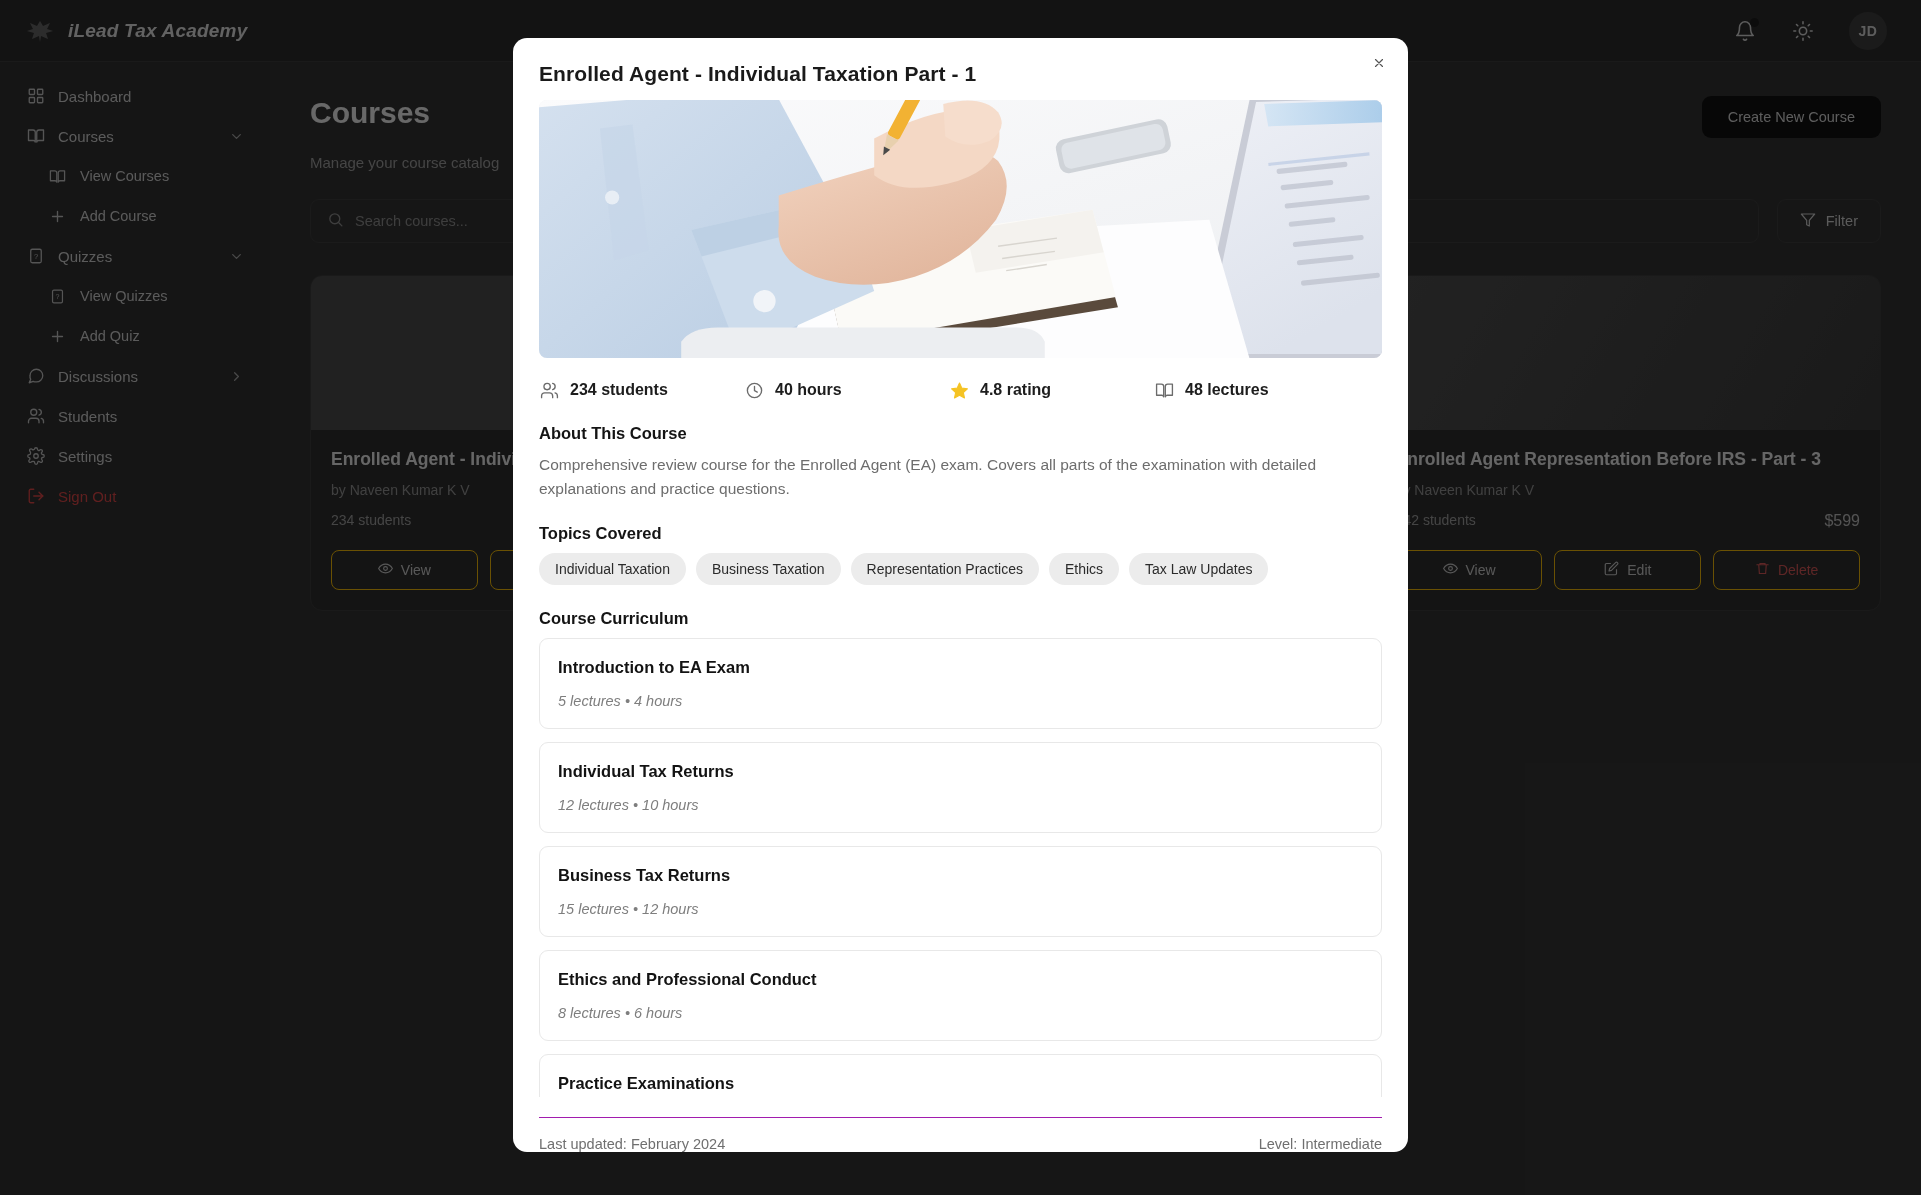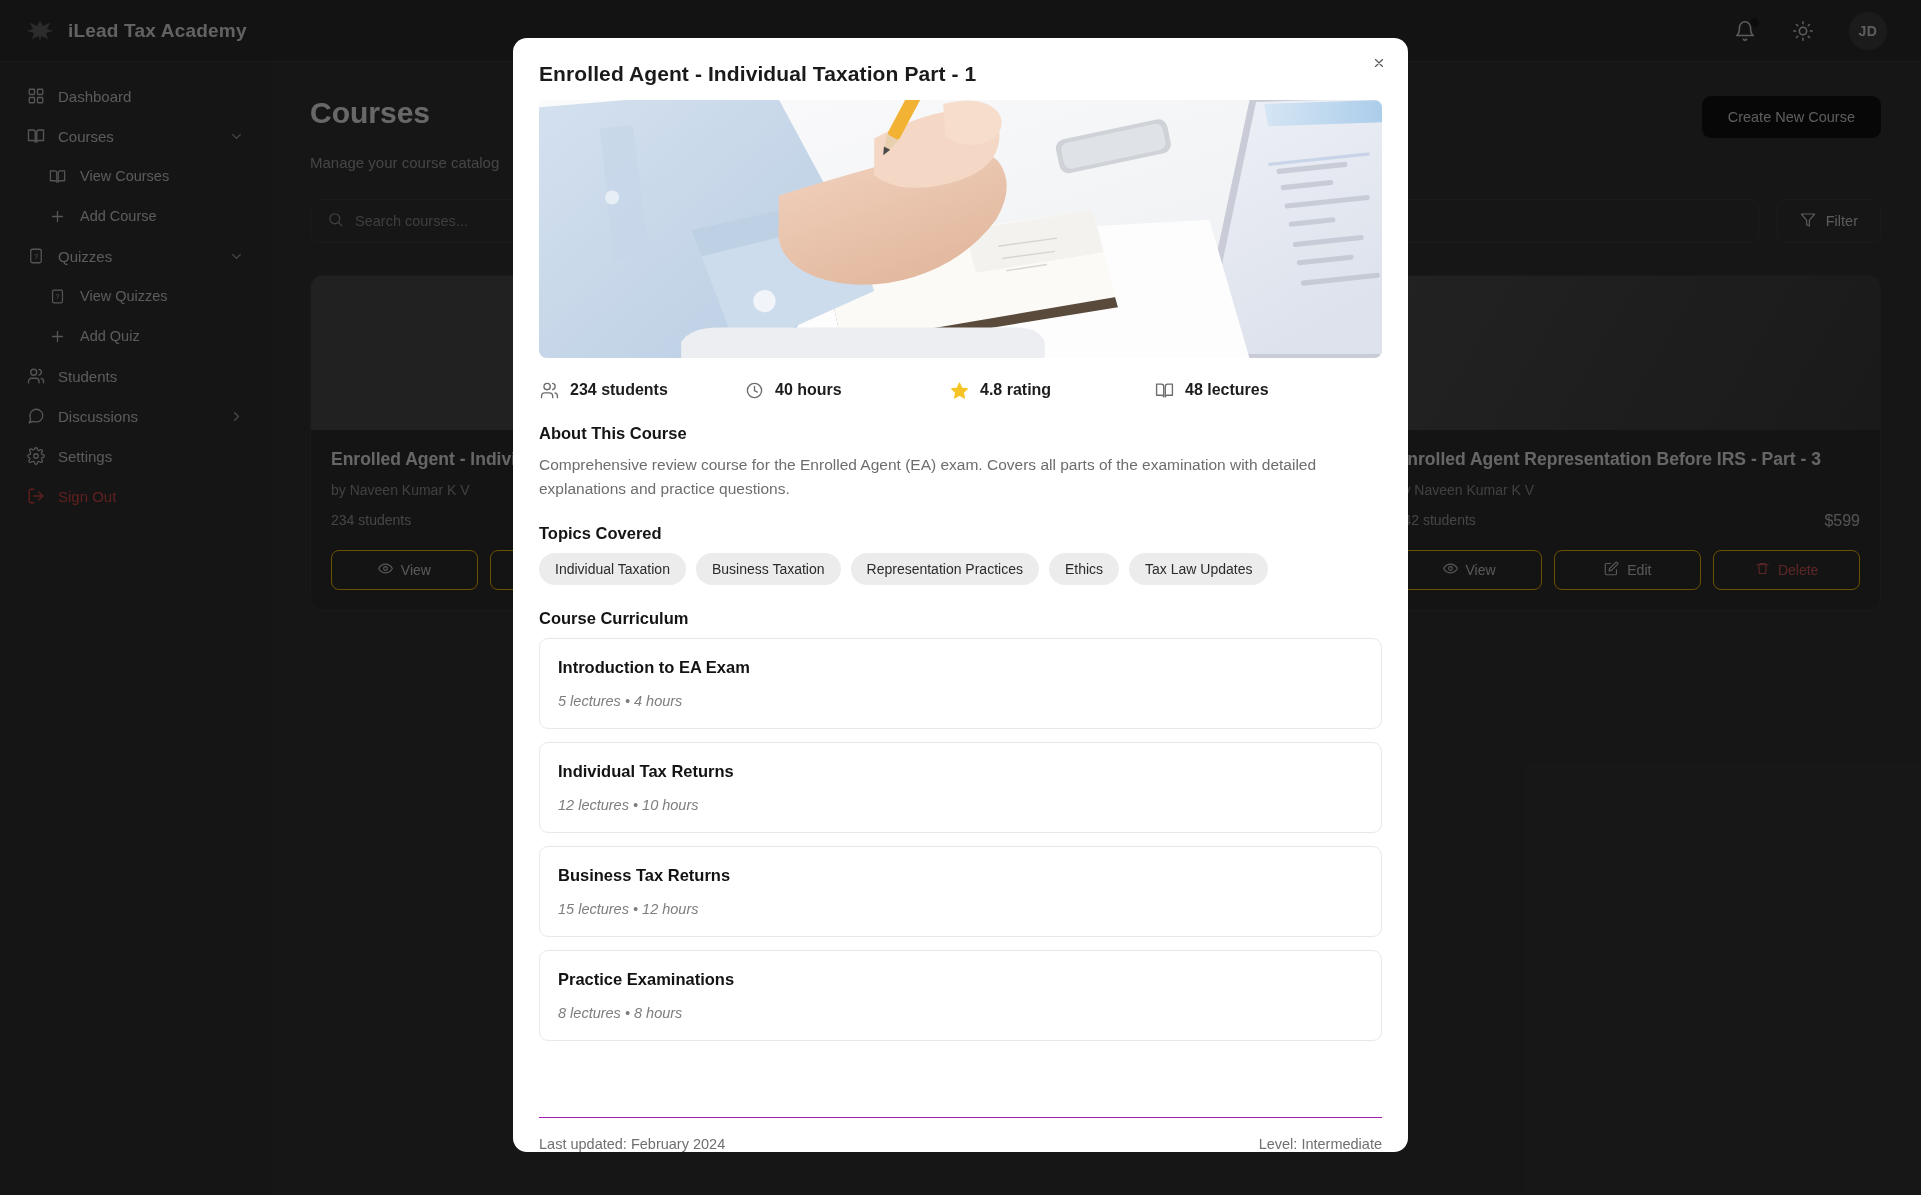--- a/index.html
+++ b/index.html
@@ -14,21 +14,21 @@
   #app-root { position: absolute; inset: 0; background: #323232; }
 
   
   .topbar {
     position: absolute; top: 0; left: 0; right: 0; height: 62px;
     background: #2c2c2c;
     border-bottom: 1px solid #3a3a3a;
     display: flex; align-items: center;
     z-index: 2;
   }
-  .brand { display: flex; align-items: center; gap: 14px; padding-left: 26px; width: 270px; }
+  .brand { display: flex; align-items: center; gap: 14px; padding-left: 26px; width: 270px; font-style: italic; }
   .brand-logo { width: 28px; height: 26px; opacity: .9; }
   .brand-name { color: #d9d9d9; font-size: 19px; font-weight: 600; letter-spacing: .2px; }
   .topbar-spacer { flex: 1; }
   .topbar-actions { display: flex; align-items: center; gap: 34px; padding-right: 34px; }
   .icon-btn { position: relative; width: 24px; height: 24px; color: #cfcfcf; display:flex; align-items:center; justify-content:center;}
   .notif-dot {
     position: absolute; top: -1px; right: -2px; width: 9px; height: 9px;
     border-radius: 50%; background: #1c1c1c;
   }
   .avatar {
@@ -266,41 +266,41 @@
     <div class="nav-item sub">
       <span class="nav-ico">
           <svg width="17" height="17" viewBox="0 0 24 24" fill="none" stroke="currentColor" stroke-width="1.9" stroke-linecap="round">
             <path d="M12 5v14M5 12h14"></path>
           </svg>
         </span>
       <span class="nav-label">Add Quiz</span>
     </div>
     <div class="nav-item">
       <span class="nav-ico">
+          <svg width="18" height="18" viewBox="0 0 24 24" fill="none" stroke="currentColor" stroke-width="1.8" stroke-linejoin="round">
+            <path d="M21 11.5a8.4 8.4 0 0 1-9 8.4 9 9 0 0 1-3.8-.8L3 21l1.9-4.6A8.4 8.4 0 0 1 4 11.5 8.5 8.5 0 0 1 12.5 3 8.5 8.5 0 0 1 21 11.5z"></path>
+          </svg>
+        </span>
+      <span class="nav-label">Discussions</span>
+      <span class="chev">
+          <svg width="15" height="15" viewBox="0 0 24 24" fill="none" stroke="currentColor" stroke-width="2" stroke-linecap="round" stroke-linejoin="round">
+            <polyline points="9 6 15 12 9 18"></polyline>
+          </svg>
+        </span>
+    </div>
+    <div class="nav-item">
+      <span class="nav-ico">
           <svg width="18" height="18" viewBox="0 0 24 24" fill="none" stroke="currentColor" stroke-width="1.8" stroke-linecap="round" stroke-linejoin="round">
             <path d="M16 21v-2a4 4 0 0 0-4-4H6a4 4 0 0 0-4 4v2"></path>
             <circle cx="9" cy="7" r="4"></circle>
             <path d="M22 21v-2a4 4 0 0 0-3-3.9"></path>
             <path d="M16 3.1a4 4 0 0 1 0 7.8"></path>
           </svg>
         </span>
       <span class="nav-label">Students</span>
-    </div>
-    <div class="nav-item">
-      <span class="nav-ico">
-          <svg width="18" height="18" viewBox="0 0 24 24" fill="none" stroke="currentColor" stroke-width="1.8" stroke-linejoin="round">
-            <path d="M21 11.5a8.4 8.4 0 0 1-9 8.4 9 9 0 0 1-3.8-.8L3 21l1.9-4.6A8.4 8.4 0 0 1 4 11.5 8.5 8.5 0 0 1 12.5 3 8.5 8.5 0 0 1 21 11.5z"></path>
-          </svg>
-        </span>
-      <span class="nav-label">Discussions</span>
-      <span class="chev">
-          <svg width="15" height="15" viewBox="0 0 24 24" fill="none" stroke="currentColor" stroke-width="2" stroke-linecap="round" stroke-linejoin="round">
-            <polyline points="9 6 15 12 9 18"></polyline>
-          </svg>
-        </span>
     </div>
     <div class="nav-item">
       <span class="nav-ico">
           <svg width="18" height="18" viewBox="0 0 24 24" fill="none" stroke="currentColor" stroke-width="1.7">
             <circle cx="12" cy="12" r="3"></circle>
             <path d="M19.4 15a1.6 1.6 0 0 0 .3 1.8l.1.1a2 2 0 1 1-2.8 2.8l-.1-.1a1.6 1.6 0 0 0-2.7 1.1V21a2 2 0 1 1-4 0v-.1A1.6 1.6 0 0 0 7.9 19.4a1.6 1.6 0 0 0-1.8.3l-.1.1a2 2 0 1 1-2.8-2.8l.1-.1A1.6 1.6 0 0 0 3 14.1H3a2 2 0 1 1 0-4h.1A1.6 1.6 0 0 0 4.6 7.9a1.6 1.6 0 0 0-.3-1.8l-.1-.1a2 2 0 1 1 2.8-2.8l.1.1a1.6 1.6 0 0 0 1.8.3h.1A1.6 1.6 0 0 0 10 2.3V3a2 2 0 1 1 4 0v.1a1.6 1.6 0 0 0 1 1.5 1.6 1.6 0 0 0 1.8-.3l.1-.1a2 2 0 1 1 2.8 2.8l-.1.1a1.6 1.6 0 0 0-.3 1.8v.1a1.6 1.6 0 0 0 1.5 1H21a2 2 0 1 1 0 4h-.1a1.6 1.6 0 0 0-1.5 1z"></path>
           </svg>
         </span>
       <span class="nav-label">Settings</span>
     </div>
@@ -606,20 +606,24 @@
       </div>
       <div class="cur-item">
         <div class="cur-title">Individual Tax Returns</div>
         <div class="cur-meta">12 lectures • 10 hours</div>
       </div>
       <div class="cur-item">
         <div class="cur-title">Business Tax Returns</div>
         <div class="cur-meta">15 lectures • 12 hours</div>
       </div>
       <div class="cur-item">
+        <div class="cur-title">Ethics and Professional Conduct</div>
+        <div class="cur-meta">8 lectures • 6 hours</div>
+      </div>
+      <div class="cur-item">
         <div class="cur-title">Practice Examinations</div>
         <div class="cur-meta">8 lectures • 8 hours</div>
       </div>
     </div>
   </div>
 
   <div class="modal-foot">
     <span>Last updated: February 2024</span>
     <span>Level: Intermediate</span>
   </div>

